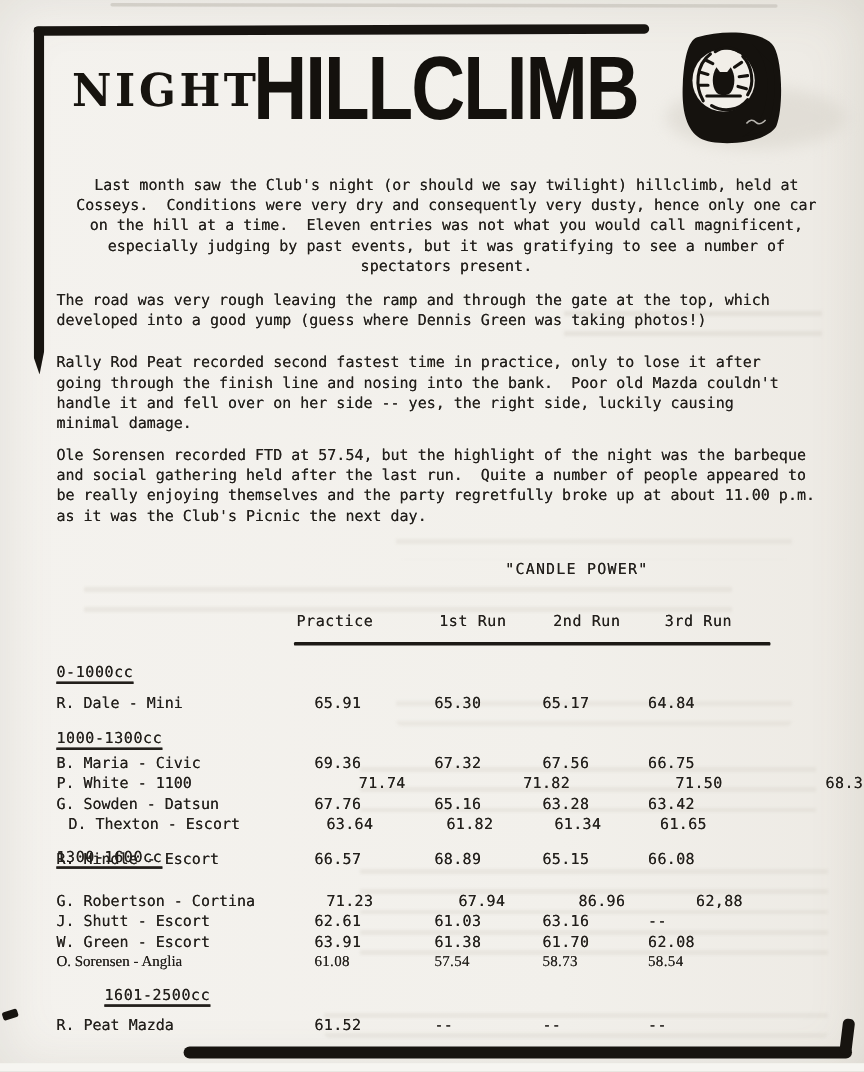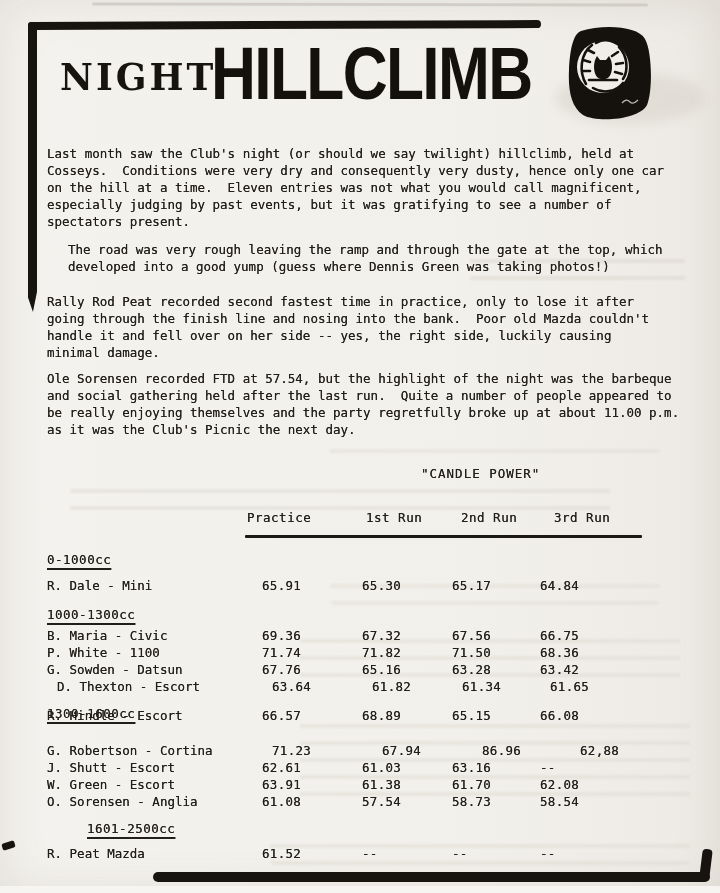--- a/index.html
+++ b/index.html
@@ -36,21 +36,21 @@
     font-weight:bold;font-size:75px;line-height:1;letter-spacing:-2px;
     transform:scaleX(.83);transform-origin:left top;color:#14110d;
   }
   #logo{position:absolute;left:566px;top:26px;width:88px;height:96px;}
   
   .para{
     position:absolute;left:47px;width:650px;
     font-size:12.5px;line-height:16.9px;white-space:pre-wrap;
     text-shadow:0 0 .5px rgba(34,31,27,.85);
   }
-  #p1{top:146px;} #p2{top:242px;margin-left:21px;} #p3{top:294px;} #p4{top:371px;}
+  #p1{top:146px;text-align:center;} #p2{top:242px;} #p3{top:294px;} #p4{top:371px;}
   
   #results-title{
     position:absolute;left:421px;top:466px;font-size:12.5px;
     text-shadow:0 0 .5px rgba(34,31,27,.85);letter-spacing:1px;
   }
   .hdr-row{
     position:absolute;left:47px;top:510px;width:640px;display:grid;
     grid-template-columns:200px 119px 95px 93px 1fr;
     font-size:12.5px;text-shadow:0 0 .5px rgba(34,31,27,.85);letter-spacing:.5px;
   }
@@ -144,21 +144,21 @@
   </div>
 
   <div class="class-label" style="top:607px;">1000-1300cc</div>
   <div class="row" style="top:628px;">
     <span class="n">B. Maria - Civic</span>
     <span class="t">69.36</span>
     <span class="t">67.32</span>
     <span class="t">67.56</span>
     <span class="t">66.75</span>
   </div>
-  <div class="row" style="top:645px;">
+  <div class="row" style="top:645px;gap:37px;">
     <span class="n">P. White - 1100</span>
     <span class="t">71.74</span>
     <span class="t">71.82</span>
     <span class="t">71.50</span>
     <span class="t">68.36</span>
   </div>
   <div class="row" style="top:662px;">
     <span class="n">G. Sowden - Datsun</span>
     <span class="t">67.76</span>
     <span class="t">65.16</span>
@@ -195,21 +195,21 @@
     <span class="t">63.16</span>
     <span class="t">--</span>
   </div>
   <div class="row" style="top:777px;">
     <span class="n">W. Green - Escort</span>
     <span class="t">63.91</span>
     <span class="t">61.38</span>
     <span class="t">61.70</span>
     <span class="t">62.08</span>
   </div>
-  <div class="row" style="top:794px;">
+  <div class="row" style="top:794px;font-family:Liberation Serif, serif;">
     <span class="n">O. Sorensen - Anglia</span>
     <span class="t">61.08</span>
     <span class="t">57.54</span>
     <span class="t">58.73</span>
     <span class="t">58.54</span>
   </div>
 
   <div class="class-label" style="top:821px;margin-left:40px;">1601-2500cc</div>
   <div class="row" style="top:846px;">
     <span class="n">R. Peat Mazda</span>

